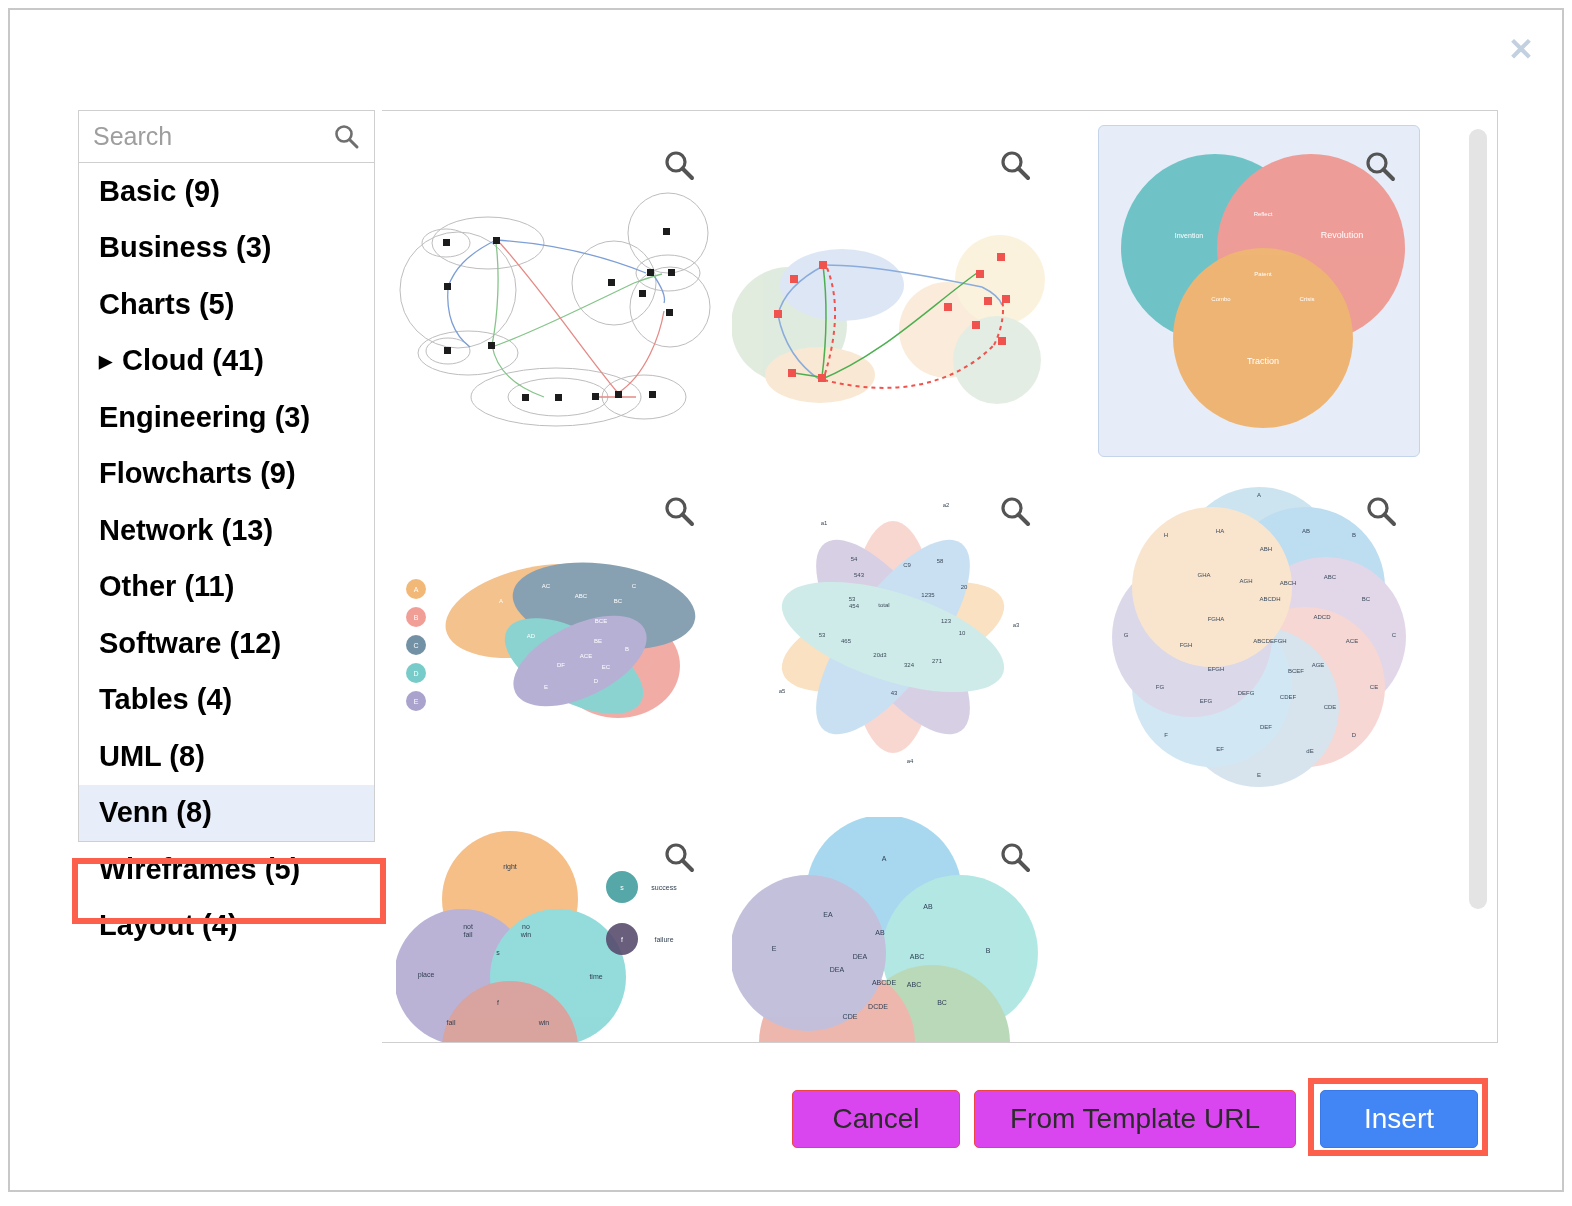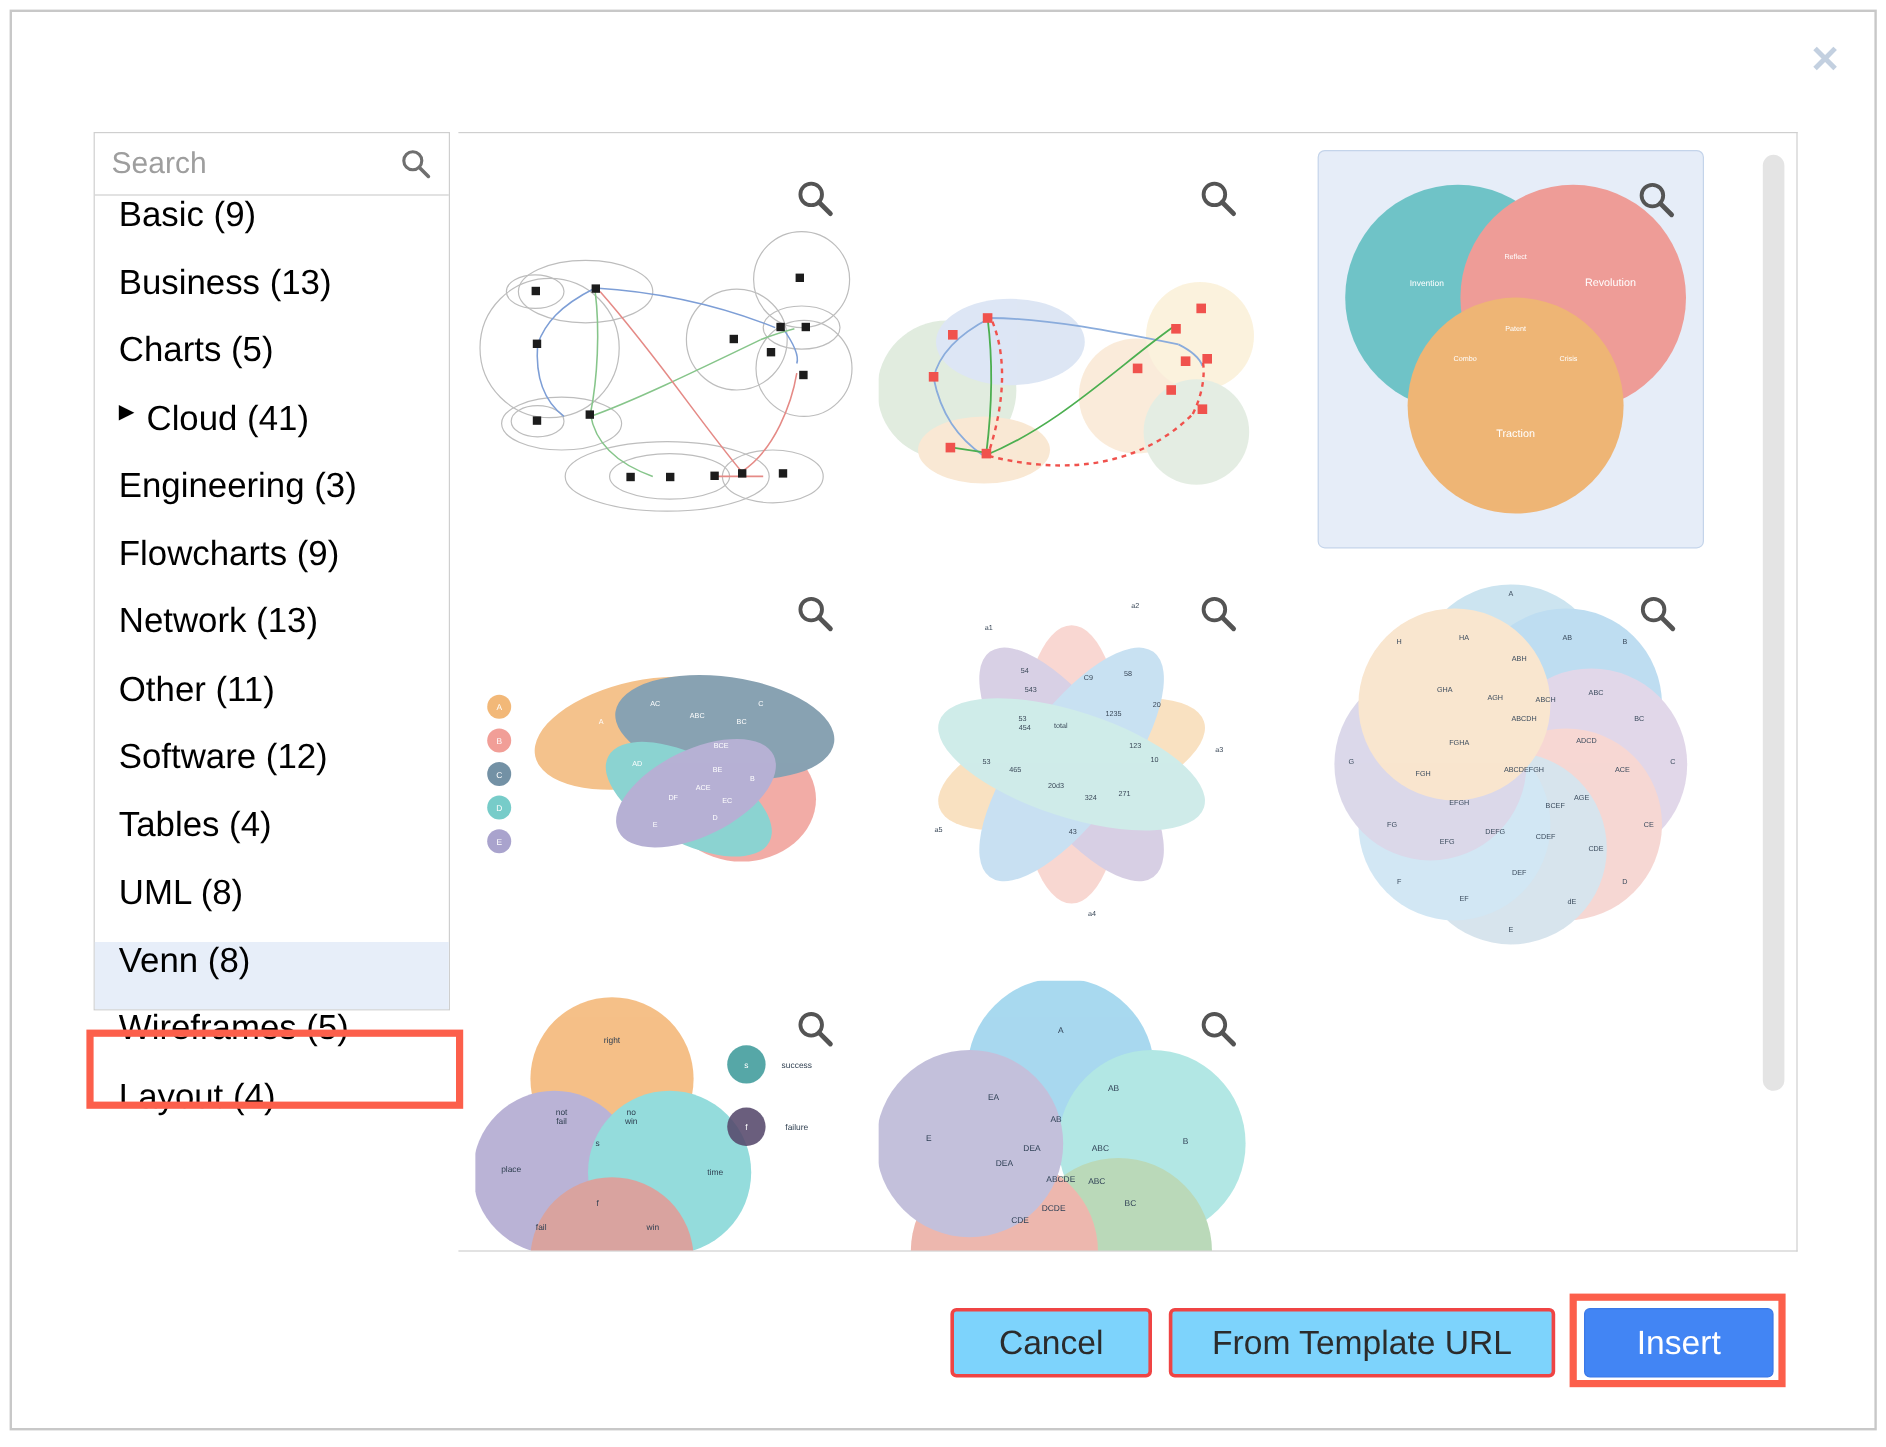--- a/index.html
+++ b/index.html
@@ -62,26 +62,27 @@
     transform: translateY(-50%);
     width: 28px; height: 28px;
   }
 
   .cat-list {
     list-style: none;
     margin: 0; padding: 0;
   }
   .cat-item {
     height: 56.5px;
-    display: flex; 
+    display: flex; align-items: center;
     padding-left: 20px;
     font-size: 29px;
     color: #000000;
     cursor: pointer;
     white-space: nowrap;
+    font-weight: bold;
   }
   .cat-item.selected {
     background: #e7eef9;
   }
   .cat-arrow {
     display: inline-block;
     margin-right: 10px;
     font-size: 17px;
     color: #000;
     line-height: 1;
@@ -150,22 +151,22 @@
   .btn {
     position: absolute;
     font-family: "Liberation Sans", sans-serif;
     font-size: 28px;
     border-radius: 5px;
     display: flex; align-items: center; justify-content: center;
     cursor: pointer;
     user-select: none;
   }
   .btn-default {
-    background: #7dd3fc;
-    border: 3px solid #ef4444;
+    background: #d946ef;
+    border: 1px solid #ef4444;
     color: #2b2b2b;
   }
   .btn-primary {
     background: #4285f4;
     border: 1px solid #3b78e7;
     color: #ffffff;
   }
   #btn-cancel { left: 782px; top: 1080px; width: 168px; height: 58px; }
   #btn-url    { left: 964px; top: 1080px; width: 322px; height: 58px; }
   #btn-insert { left: 1310px; top: 1080px; width: 158px; height: 58px; }
@@ -185,21 +186,21 @@
           <circle cx="12" cy="11" r="7.5" fill="none" stroke="#6f6f6f" stroke-width="2.6"></circle>
           <line x1="17.5" y1="16.5" x2="25" y2="24" stroke="#6f6f6f" stroke-width="3" stroke-linecap="round"></line>
         </svg>
       </span>
     </div>
     <ul class="cat-list" id="cat-list">
         <li class="cat-item">
           <span>Basic (9)</span>
         </li>
         <li class="cat-item">
-          <span>Business (13)</span>
+          <span>Business (3)</span>
         </li>
         <li class="cat-item">
           <span>Charts (5)</span>
         </li>
         <li class="cat-item">
           <span class="cat-arrow">▶</span>
           <span>Cloud (41)</span>
         </li>
         <li class="cat-item">
           <span>Engineering (3)</span>

